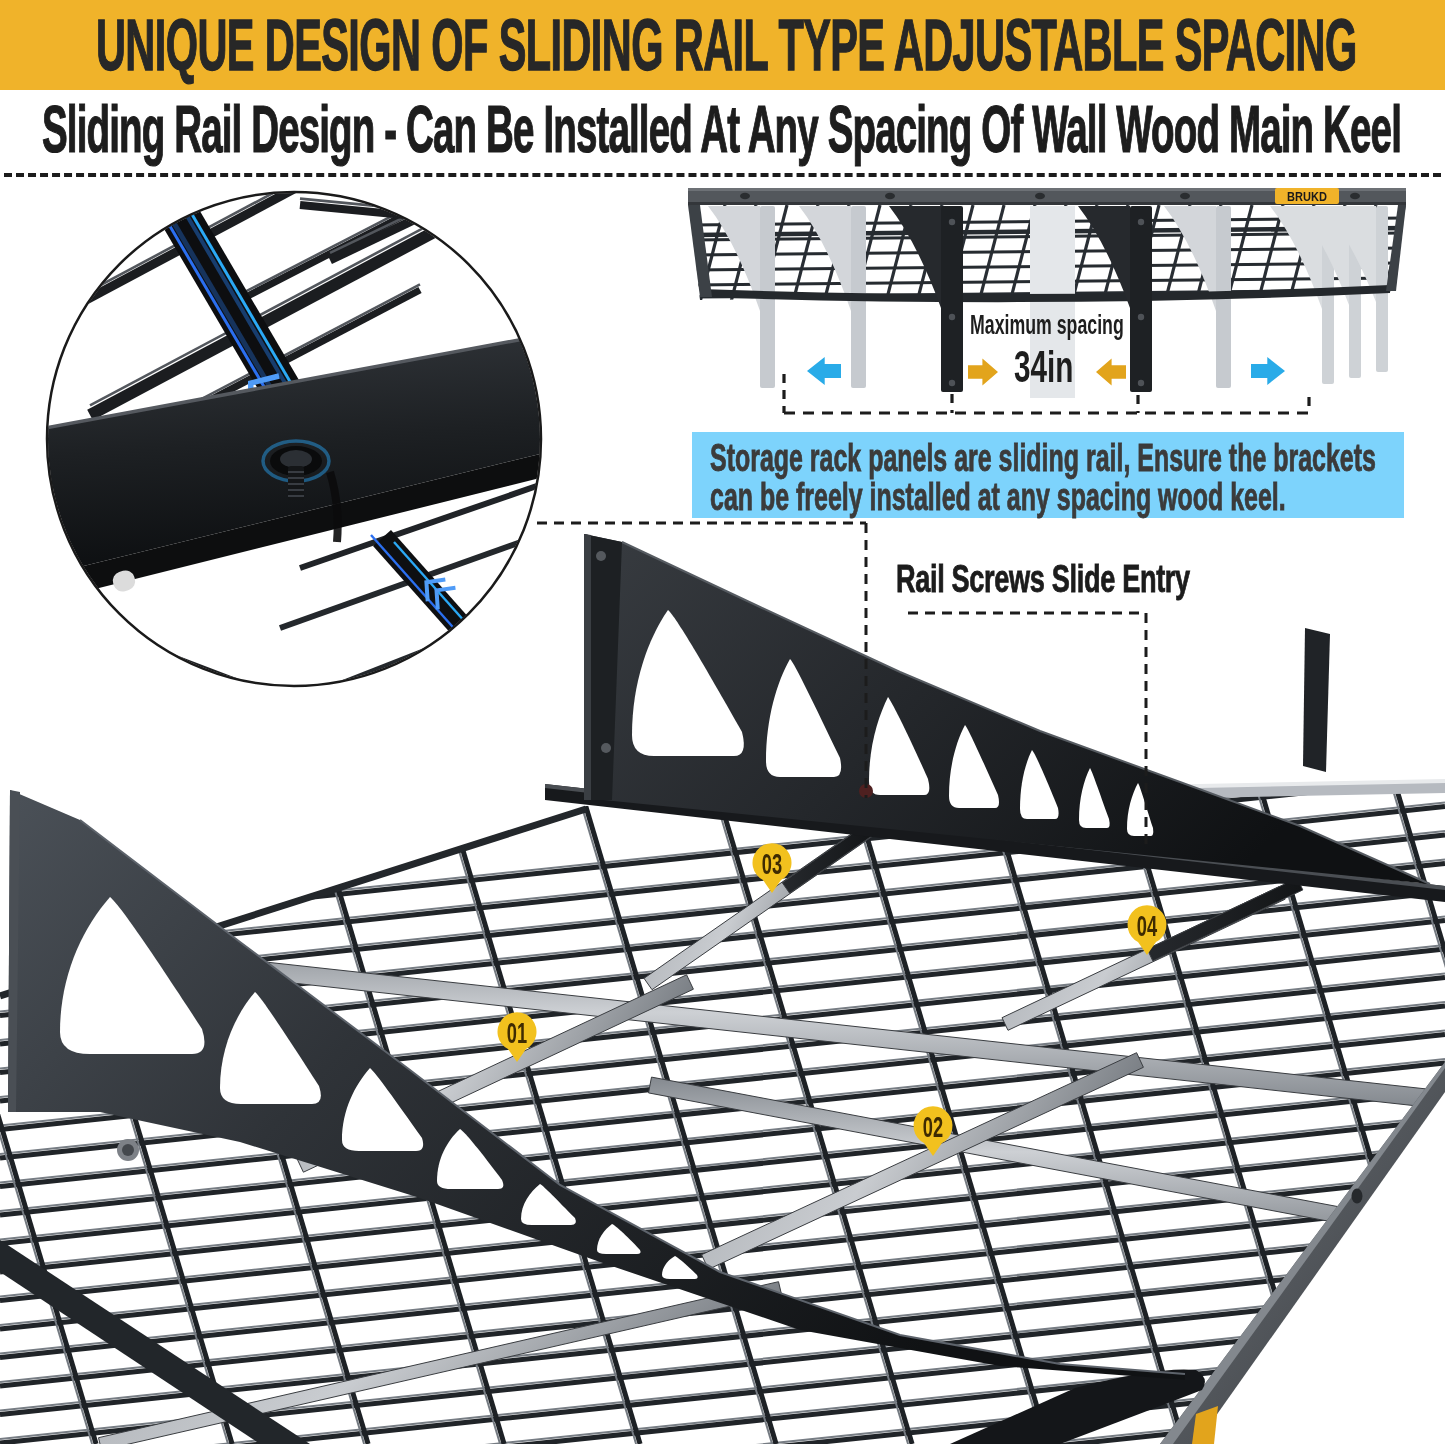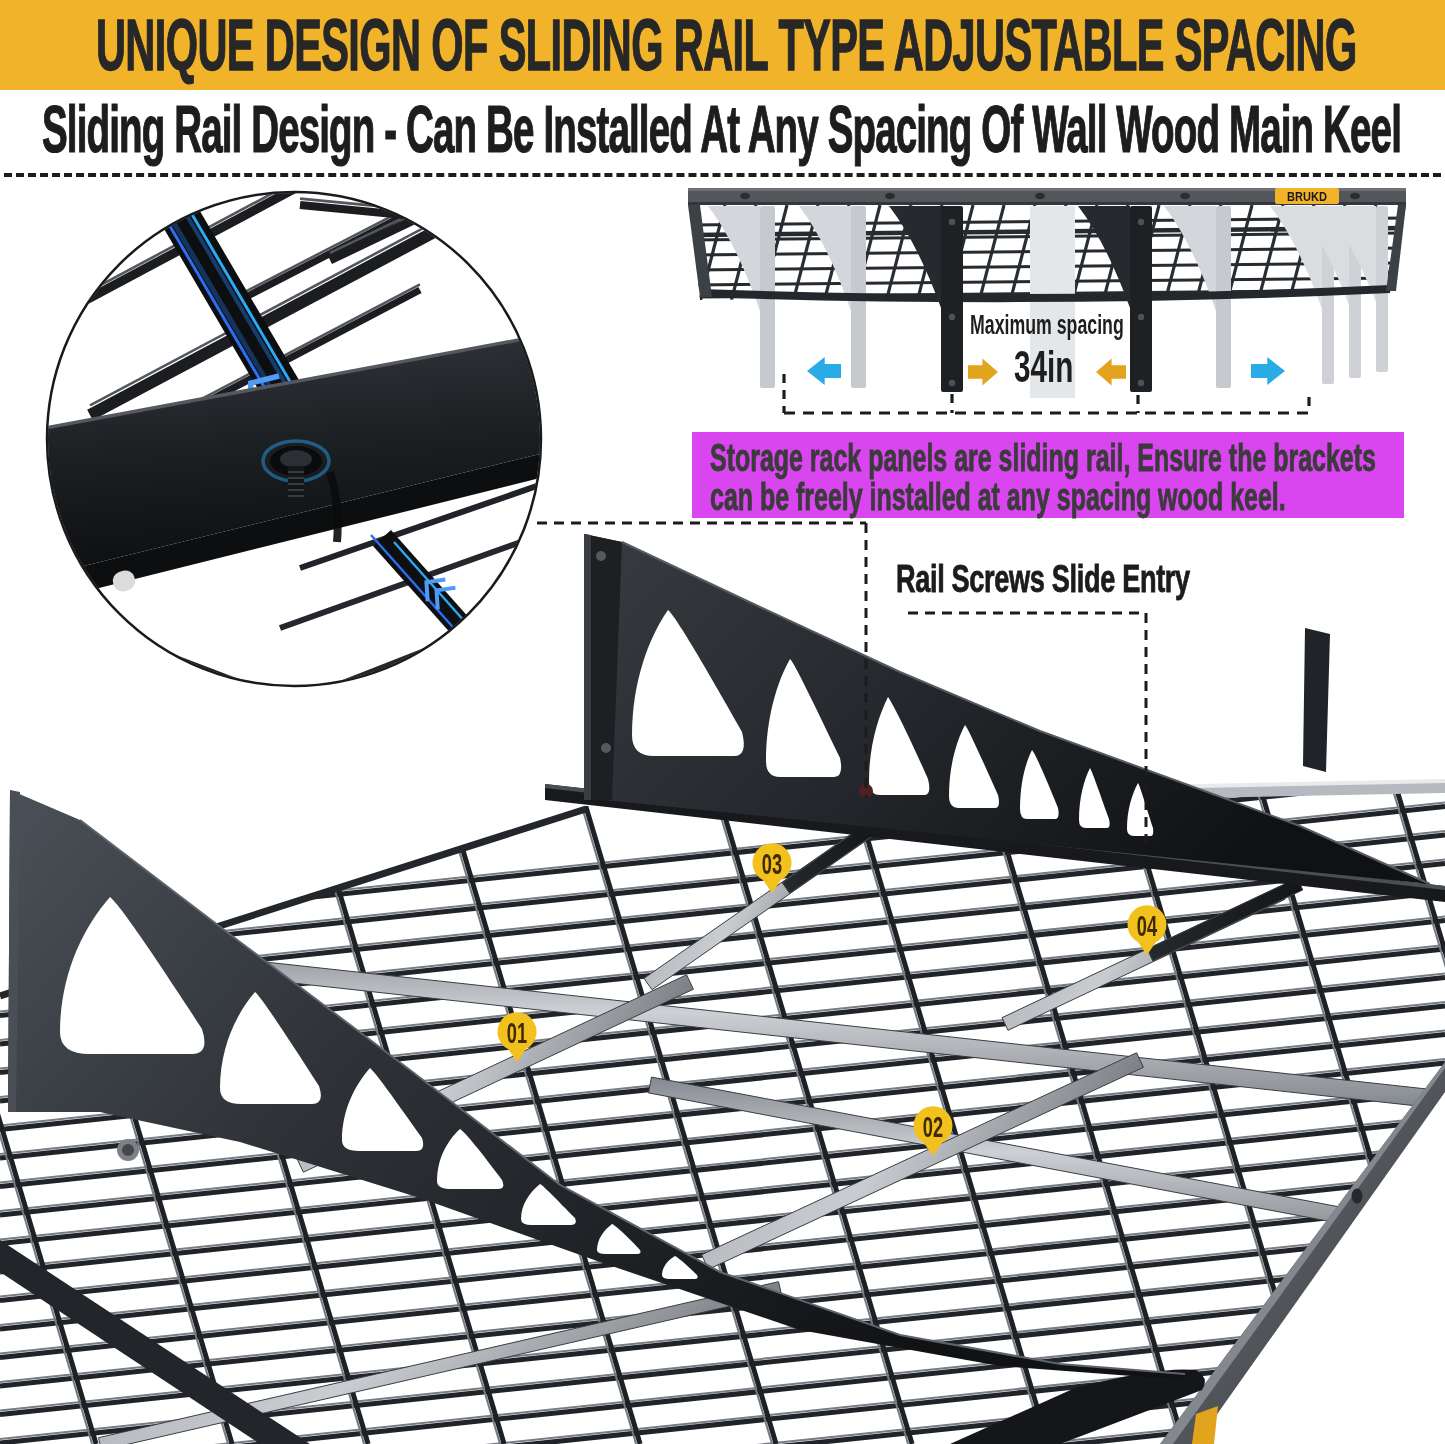--- a/index.html
+++ b/index.html
@@ -6,21 +6,21 @@
        font-family:"Liberation Sans", sans-serif; }
 .banner { position:absolute; left:0; top:0; width:1445px; height:90px; background:#F0B32A; }
 .title { position:absolute; left:96px; top:4px;
   font-size:72px; font-weight:bold; color:#272727; letter-spacing:-1px; -webkit-text-stroke:1.3px #272727;
   transform:scaleX(0.576); transform-origin:left top; white-space:nowrap; }
 .subtitle { position:absolute; left:42px; top:91px;
   font-size:66px; font-weight:bold; color:#1d1d1d; letter-spacing:-1.5px; -webkit-text-stroke:1.2px #1d1d1d;
   transform:scaleX(0.584); transform-origin:left top; white-space:nowrap; }
 .dashline { position:absolute; left:4px; top:173px; width:1437px; height:0;
   border-top:4px dashed #1c1c1c; }
-.ybox { position:absolute; left:692px; top:432px; width:712px; height:86px; background:#d946ef; }
+.ybox { position:absolute; left:692px; top:432px; width:712px; height:86px; background:#7dd3fc; }
 .ybox .t { position:absolute; left:18px; top:6px; font-size:39px; font-weight:bold; -webkit-text-stroke:0.9px #3b3b3b;
   color:#3b3b3b; line-height:39px; transform:scaleX(0.64); transform-origin:left top; white-space:nowrap; }
 .maxsp { position:absolute; left:970px; top:310px; font-size:27px;
   font-weight:bold; color:#1e1e1e; transform:scaleX(0.657); transform-origin:left top; white-space:nowrap; }
 .in34 { position:absolute; left:1014px; top:341px; font-size:45px;
   font-weight:bold; color:#1e1e1e; transform:scaleX(0.66); transform-origin:left top; white-space:nowrap; }
 .railscrew { position:absolute; left:896px; top:558px; font-size:38px;
   font-weight:bold; color:#1c1c1c; letter-spacing:-0.5px; -webkit-text-stroke:0.8px #1c1c1c; transform:scaleX(0.715); transform-origin:left top; white-space:nowrap; }
 svg { position:absolute; left:0; top:0; }
 </style></head>

